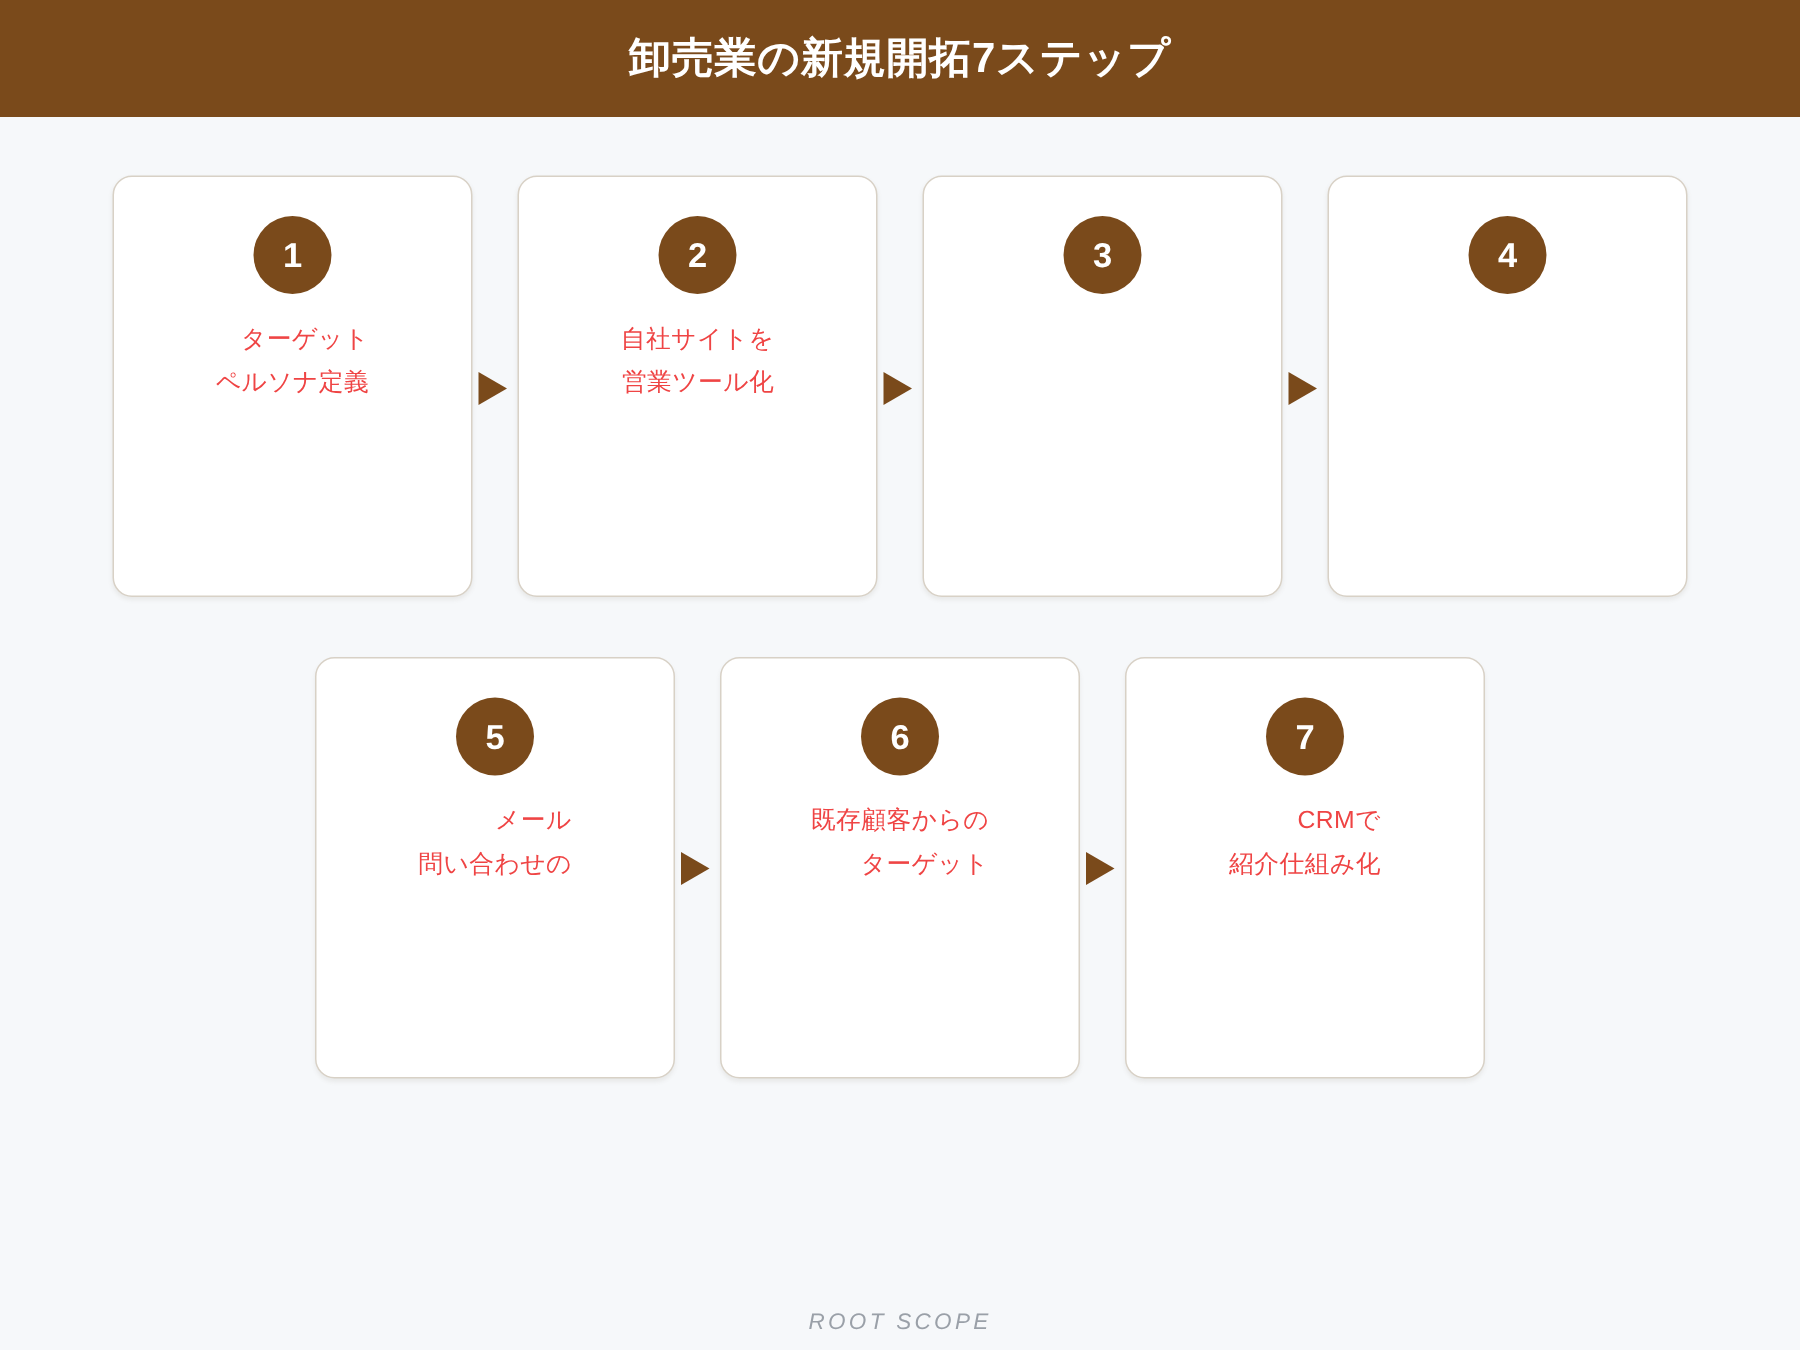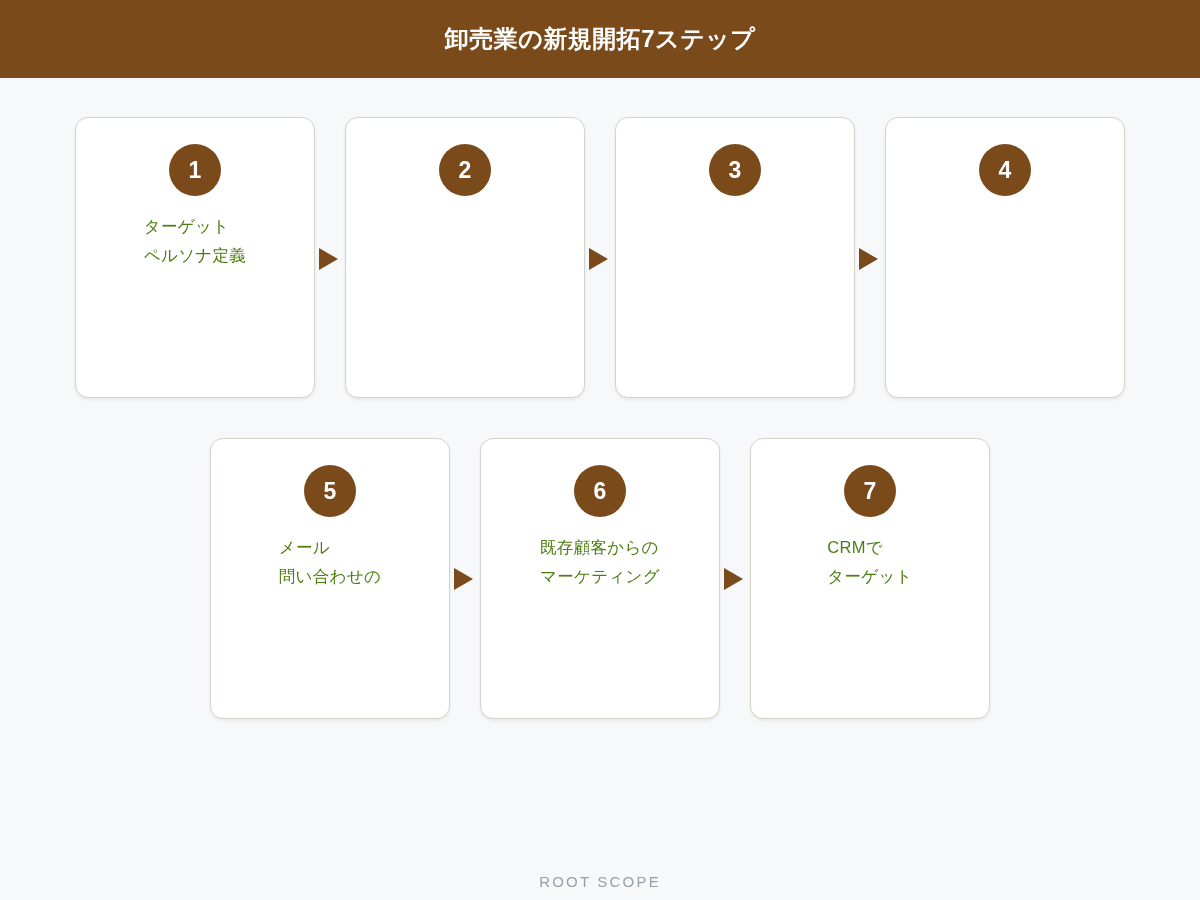--- a/index.html
+++ b/index.html
@@ -20,21 +20,21 @@
     width: 1200px;
     height: 78px;
     background: #7a4a1b;
     display: flex;
     align-items: center;
     justify-content: center;
     box-sizing: border-box;
   }
   .header-title {
     color: #ffffff;
-    font-size: 24px;
+    font-size: 28px;
     font-weight: bold;
     letter-spacing: 0.5px;
     line-height: 1;
     white-space: nowrap;
   }
 
   
   .canvas {
     position: relative;
     width: 1200px;
@@ -69,22 +69,22 @@
   }
   .step-number {
     color: #ffffff;
     font-size: 23px;
     font-weight: bold;
     line-height: 1;
   }
 
   .card-label {
     margin-top: 16px;
-    text-align: left;
-    color: #4d7c0f;
+    text-align: right;
+    color: #ef4444;
     font-size: 16.5px;
     line-height: 29px;
     letter-spacing: 0.3px;
     padding: 0 10px;
     white-space: pre-line;
   }
 
   
   .card-1 { left: 75px;  top: 39px; }
   .card-2 { left: 345px; top: 39px; }
@@ -117,20 +117,21 @@
     left: 0;
     top: 795px;
     width: 1200px;
     text-align: center;
   }
   .footer-brand {
     color: #9aa0a8;
     font-size: 15px;
     letter-spacing: 2.2px;
     line-height: 1;
+    font-style: italic;
   }
 </style>
 </head>
 <body>
 
 <div class="header">
   <div class="header-title">卸売業の新規開拓7ステップ</div>
 </div>
 
 <div class="canvas">
@@ -140,20 +141,22 @@
       <span class="step-number">1</span>
     </div>
     <div class="card-label">ターゲット
 ペルソナ定義</div>
   </div>
 
   <div class="card card-2">
     <div class="step-circle">
       <span class="step-number">2</span>
     </div>
+    <div class="card-label">自社サイトを
+営業ツール化</div>
   </div>
 
   <div class="card card-3">
     <div class="step-circle">
       <span class="step-number">3</span>
     </div>
   </div>
 
   <div class="card card-4">
     <div class="step-circle">
@@ -167,29 +170,29 @@
     </div>
     <div class="card-label">メール
 問い合わせの</div>
   </div>
 
   <div class="card card-6">
     <div class="step-circle">
       <span class="step-number">6</span>
     </div>
     <div class="card-label">既存顧客からの
-マーケティング</div>
+ターゲット</div>
   </div>
 
   <div class="card card-7">
     <div class="step-circle">
       <span class="step-number">7</span>
     </div>
     <div class="card-label">CRMで
-ターゲット</div>
+紹介仕組み化</div>
   </div>
 
   <div class="arrow arrow-1"></div>
   <div class="arrow arrow-2"></div>
   <div class="arrow arrow-3"></div>
   <div class="arrow arrow-4"></div>
   <div class="arrow arrow-5"></div>
 
   <div class="footer">
     <span class="footer-brand">ROOT SCOPE</span>

